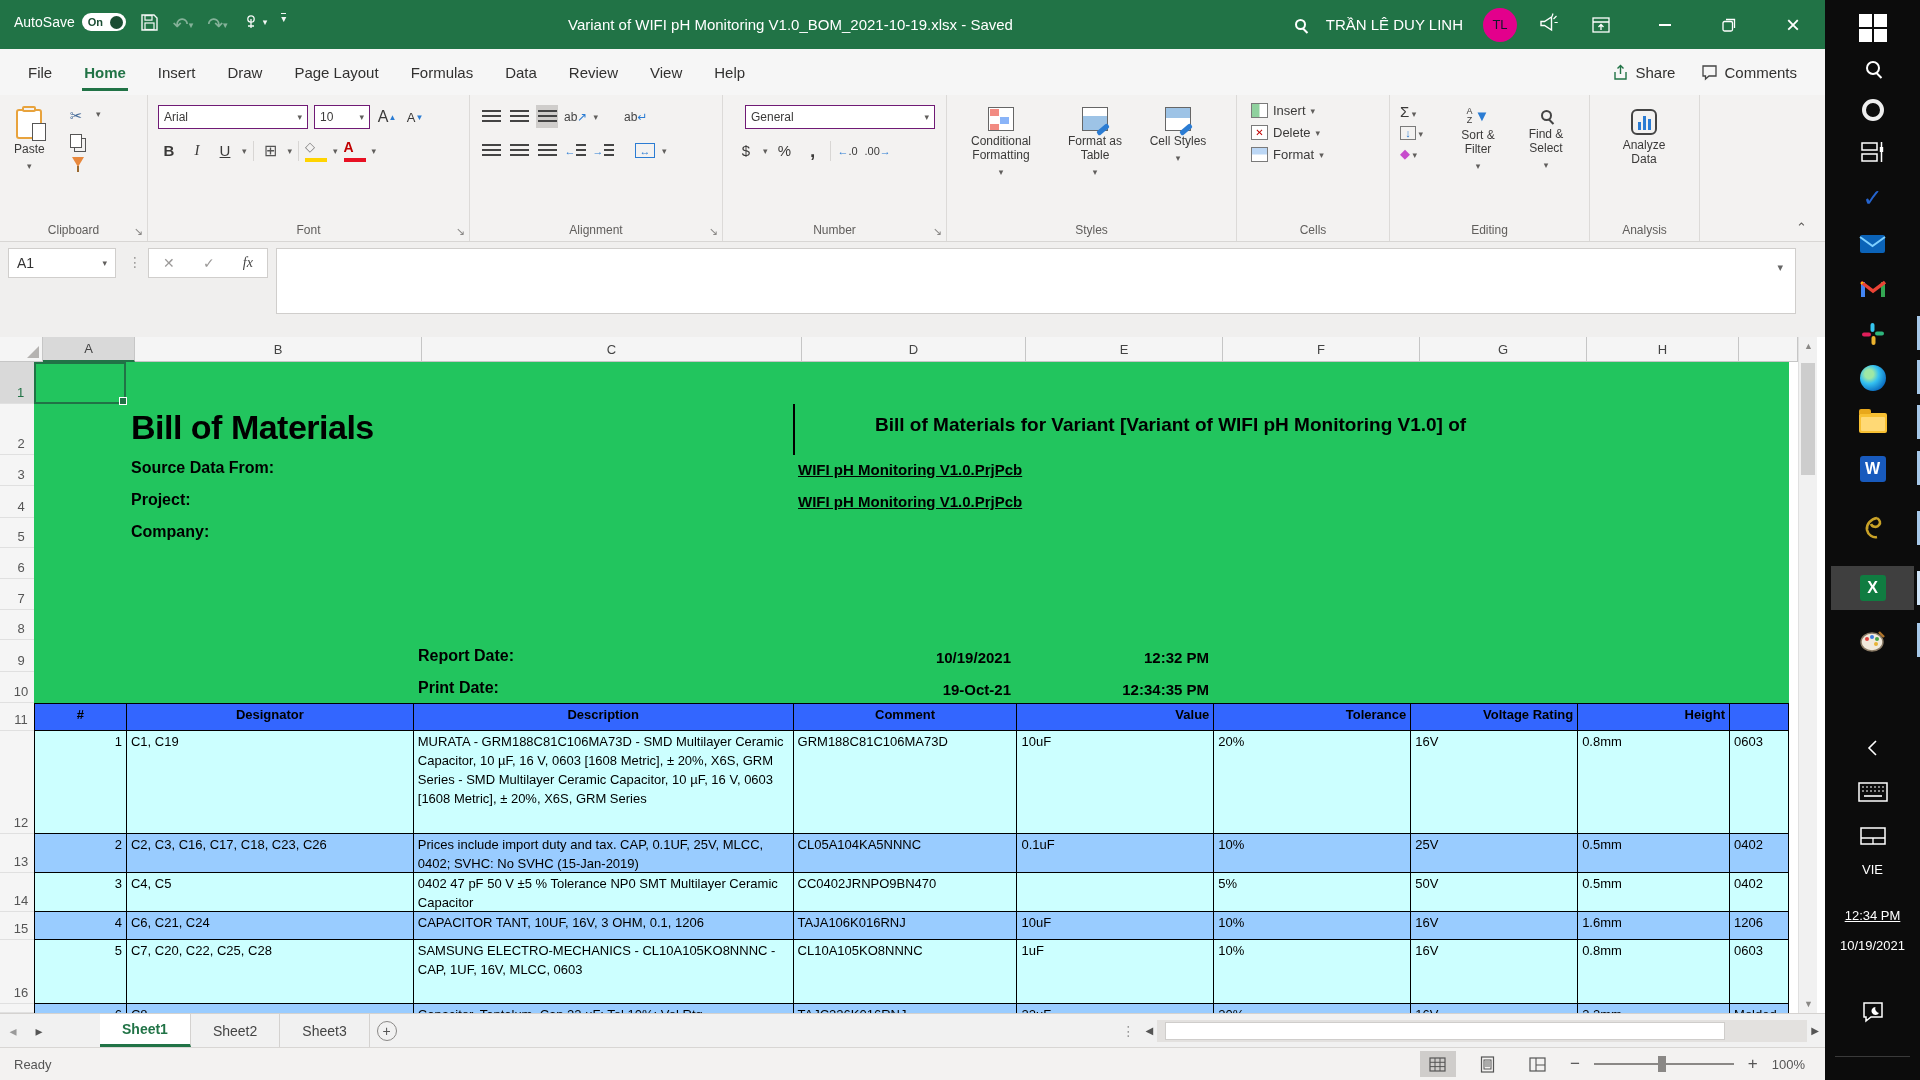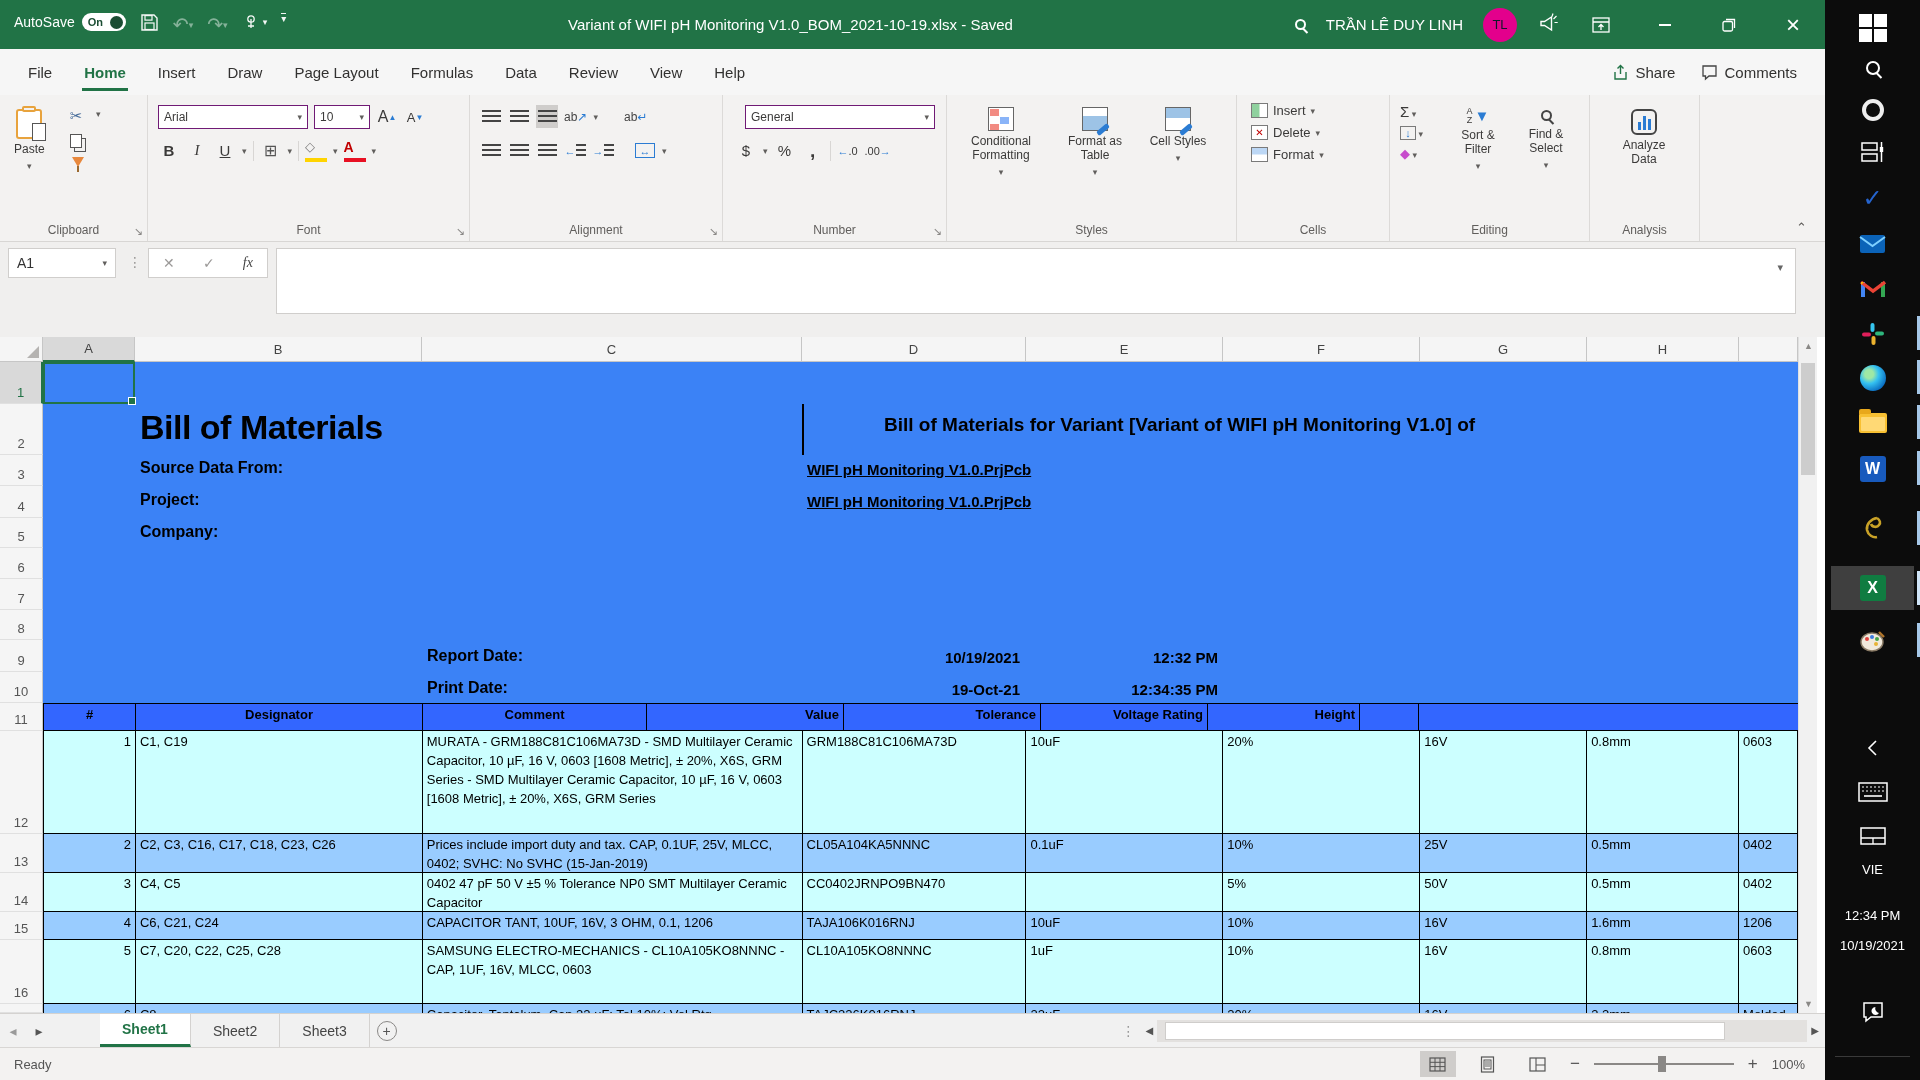--- a/index.html
+++ b/index.html
@@ -90,21 +90,21 @@
   .corner::after { content:''; position:absolute; right:3px; bottom:3px; border-left:12px solid transparent;
     border-bottom:12px solid #b5b3b1; }
   .colheads { position:absolute; left:43px; top:0; height:25px; display:flex; }
   .ch { height:25px; border-right:1px solid #c6c6c6; border-bottom:1px solid #c6c6c6;
     background:#f5f5f5; color:#444; font-size:13px; display:flex; align-items:center; justify-content:center; }
   .ch.selected { background:#d9d9d9; border-bottom:2px solid #217346; }
   .gutter { position:absolute; left:0; top:25px; width:43px; }
   .gr { border-right:1px solid #c6c6c6; border-bottom:1px solid #e0e0e0; color:#555; font-size:13px;
     display:flex; align-items:flex-end; justify-content:center; padding-bottom:3px; background:#f5f5f5; }
   .gr.selected { background:#d9d9d9; border-right:2px solid #217346; color:#217346; }
-  .cells { position:absolute; left:43px; top:25px; width:1755px; height:651px; background:#3b82f6; overflow:hidden; }
+  .cells { position:absolute; left:34px; top:25px; width:1755px; height:651px; background:#22c55e; overflow:hidden; }
 
   .a1sel { left:0; top:0; width:92px; height:42px; border:2px solid #217346; }
   .a1sel::after { content:''; position:absolute; right:-3px; bottom:-3px; width:6px; height:6px;
     background:#217346; border:1px solid #fff; }
   .bomtitle { left:97px; top:46px; font-size:34px; font-weight:800; letter-spacing:-.5px; color:#000; }
   .vline { left:759px; top:42px; width:2px; height:51px; background:#000; }
   .righttitle { left:761px; top:52px; width:994px; font-size:19px; font-weight:bold; white-space:nowrap;
     overflow:hidden; text-indent:80px; color:#000; }
   .lbl { font-size:16px; font-weight:bold; color:#000; }
   .linkval { font-size:15px; font-weight:bold; text-decoration:underline; color:#000; }
@@ -532,20 +532,21 @@
       <div class="abs rval" style="left:759px;top:287px;width:218px;">10/19/2021</div>
       <div class="abs rval" style="left:983px;top:287px;width:192px;">12:32 PM</div>
       <div class="abs lbl" style="left:384px;top:317px;">Print Date:</div>
       <div class="abs rval" style="left:759px;top:319px;width:218px;">19-Oct-21</div>
       <div class="abs rval" style="left:983px;top:319px;width:192px;">12:34:35 PM</div>
 
       <div class="abs bomtable">
         <div class="trow head h0">
           <span class="td c0" style="text-align:center;">#</span>
           <span class="td c1" style="text-align:center;">Designator</span>
+          <span class="td c2" style="text-align:center;">Description</span>
           <span class="td c3" style="text-align:center;">Comment</span>
           <span class="td c4 rt">Value</span>
           <span class="td c5 rt">Tolerance</span>
           <span class="td c6 rt">Voltage Rating</span>
           <span class="td c7 rt">Height</span>
           <span class="td c8"></span>
         </div>
 
         <div class="trow tr-cyan" style="height:103px;">
           <span class="td c0 num">1</span>
@@ -771,21 +772,21 @@
           <path d="M6 14h18" stroke="#fff" stroke-width="1.6"></path>
         </svg>
     </span>
     <span class="tbi" style="top:816px;">
       <svg width="26" height="18" viewBox="0 0 26 18">
           <rect x="1" y="1" width="24" height="16" fill="none" stroke="#fff" stroke-width="1.5"></rect>
           <path d="M1 11h24M13 11v6" stroke="#fff" stroke-width="1.3"></path>
         </svg>
     </span>
     <span class="tbtxt" style="top:862px;">VIE</span>
-    <span class="tbtxt" style="top:908px;">12:34 PM</span>
+    <span class="tbtxt" style="top:908px;text-decoration:underline;">12:34 PM</span>
     <span class="tbtxt" style="top:938px;">10/19/2021</span>
     <span class="tbi" style="top:992px;">
       <svg width="24" height="24" viewBox="0 0 24 24">
           <path d="M3 3h18v14H10l-5 4v-4H3z" fill="none" stroke="#fff" stroke-width="1.5"></path>
           <path d="M14.5 7a4 4 0 1 0 3.5 6 4.6 4.6 0 0 1-3.5-6z" fill="#fff"></path>
         </svg>
     </span>
     <span style="position:absolute;left:10px;right:10px;top:1056px;height:1px;background:#3a3a3a;"></span>
   </div>
 

